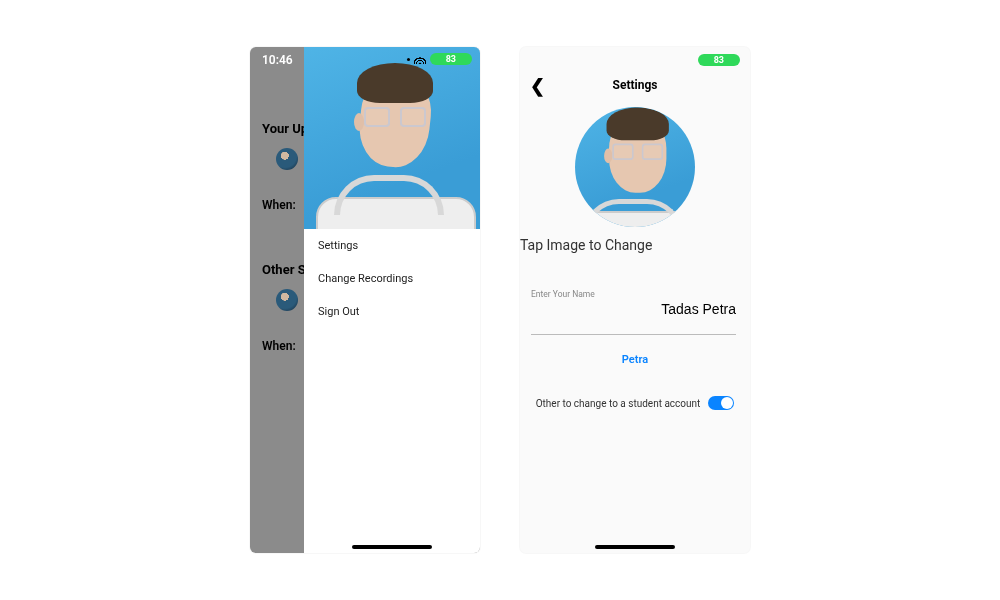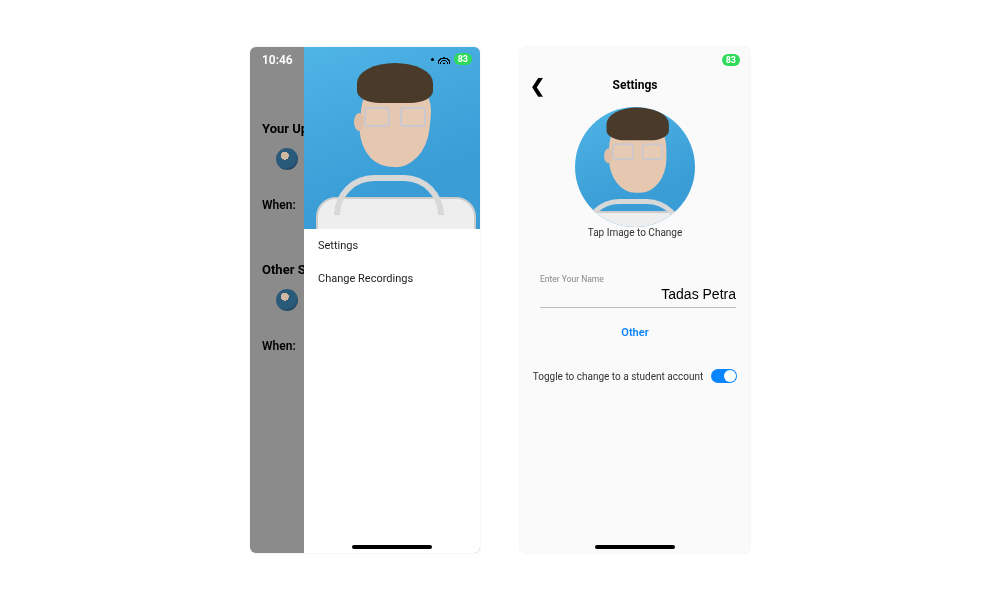--- a/index.html
+++ b/index.html
@@ -66,21 +66,21 @@
     position: relative;
     overflow: hidden;
   }
   .drawer-status {
     position: absolute; top: 6px; right: 8px;
     display:flex; gap:4px; align-items:center;
     font-size: 11px; color:#000;
   }
   .battery-badge {
     background: #2fd95a; color:#fff; font-size:9px; font-weight:700;
-    padding: 1px 4px; border-radius: 6px;
+    padding: 1px 16px; border-radius: 6px;
   }
   .drawer-greeting {
     font-size: 12px; font-weight: 700; padding: 14px 14px 8px 14px;
   }
   .drawer-item {
     font-size: 11px; padding: 10px 14px; color:#222; cursor:pointer;
   }
   .home-indicator {
     position:absolute; bottom:4px; left:50%; transform:translateX(-50%);
     width:80px; height:4px; background:#000; border-radius:3px;
@@ -142,23 +142,23 @@
 
   .avatar-circle {
     width:120px; height:120px; border-radius:50%;
     background: linear-gradient(160deg, #4fb4e6 0%, #3a9dd6 70%);
     margin: 4px auto 0 auto; position:relative; overflow:hidden;
   }
   .avatar-circle .face { left:34px; top:12px; transform:scale(0.82); transform-origin: top left;}
   .avatar-circle .collar { left:8px; top:92px; width:100px; height:36px; border-width:5px;}
   .avatar-circle .suit { left:-4px; top:104px; width:130px; height:40px; border-radius:18px 18px 0 0;}
 
-  .tap-hint { text-align:center; font-size:10px; color:#333; }
-
-  .name-field { margin: 36px 14px 0 20px; border-bottom:1px solid #bbb; padding-bottom:4px;}
+  .tap-hint { text-align:left; font-size:14px; color:#333; margin-top:10px; }
+
+  .name-field { margin: 36px 14px 0 11px; border-bottom:1px solid #bbb; padding-bottom:16px;}
   .name-label { font-size:8.5px; color:#888; }
   .name-input { border:none; outline:none; font-size:14px; width:100%; background:transparent; padding-top:1px;text-align:right;}
 
   .update-btn { text-align:center; font-size:11px; font-weight:600; color:#0a84ff; margin-top:18px; cursor:pointer;}
 
   .toggle-row {
     display:flex; justify-content:center; align-items:center; gap:8px;
     margin-top:30px; font-size:10px; color:#333;
   }
   .switch {
@@ -216,20 +216,21 @@
       <div class="collar"></div>
       <div class="face">
         <div class="head"></div>
           <div class="hair"></div>
           <div class="ear"></div>
           <div class="glasses"></div>
       </div>
     </div>
     <div class="drawer-item">Settings</div>
     <div class="drawer-item">Change Recordings</div>
+    <div class="drawer-item">Sign Out</div>
     <div class="home-indicator"></div>
   </div>
 </div>
 
 <div class="phone">
   <div class="right-status">
     <span class="battery-badge">83</span>
   </div>
   <div class="titlebar">
     <span class="back">❮</span>
@@ -246,21 +247,21 @@
         <div class="glasses"></div>
     </div>
   </div>
   <div class="tap-hint">Tap Image to Change</div>
 
   <div class="name-field">
     <div class="name-label">Enter Your Name</div>
     <input class="name-input" value="Tadas Petra" style="">
   </div>
 
-  <div class="update-btn">Other</div>
+  <div class="update-btn">Petra</div>
 
   <div class="toggle-row">
-    <span>Toggle to change to a student account</span>
+    <span>Other to change to a student account</span>
     <span class="switch"></span>
   </div>
 
   <div class="home-indicator"></div>
 </div>
 
 </body></html>

